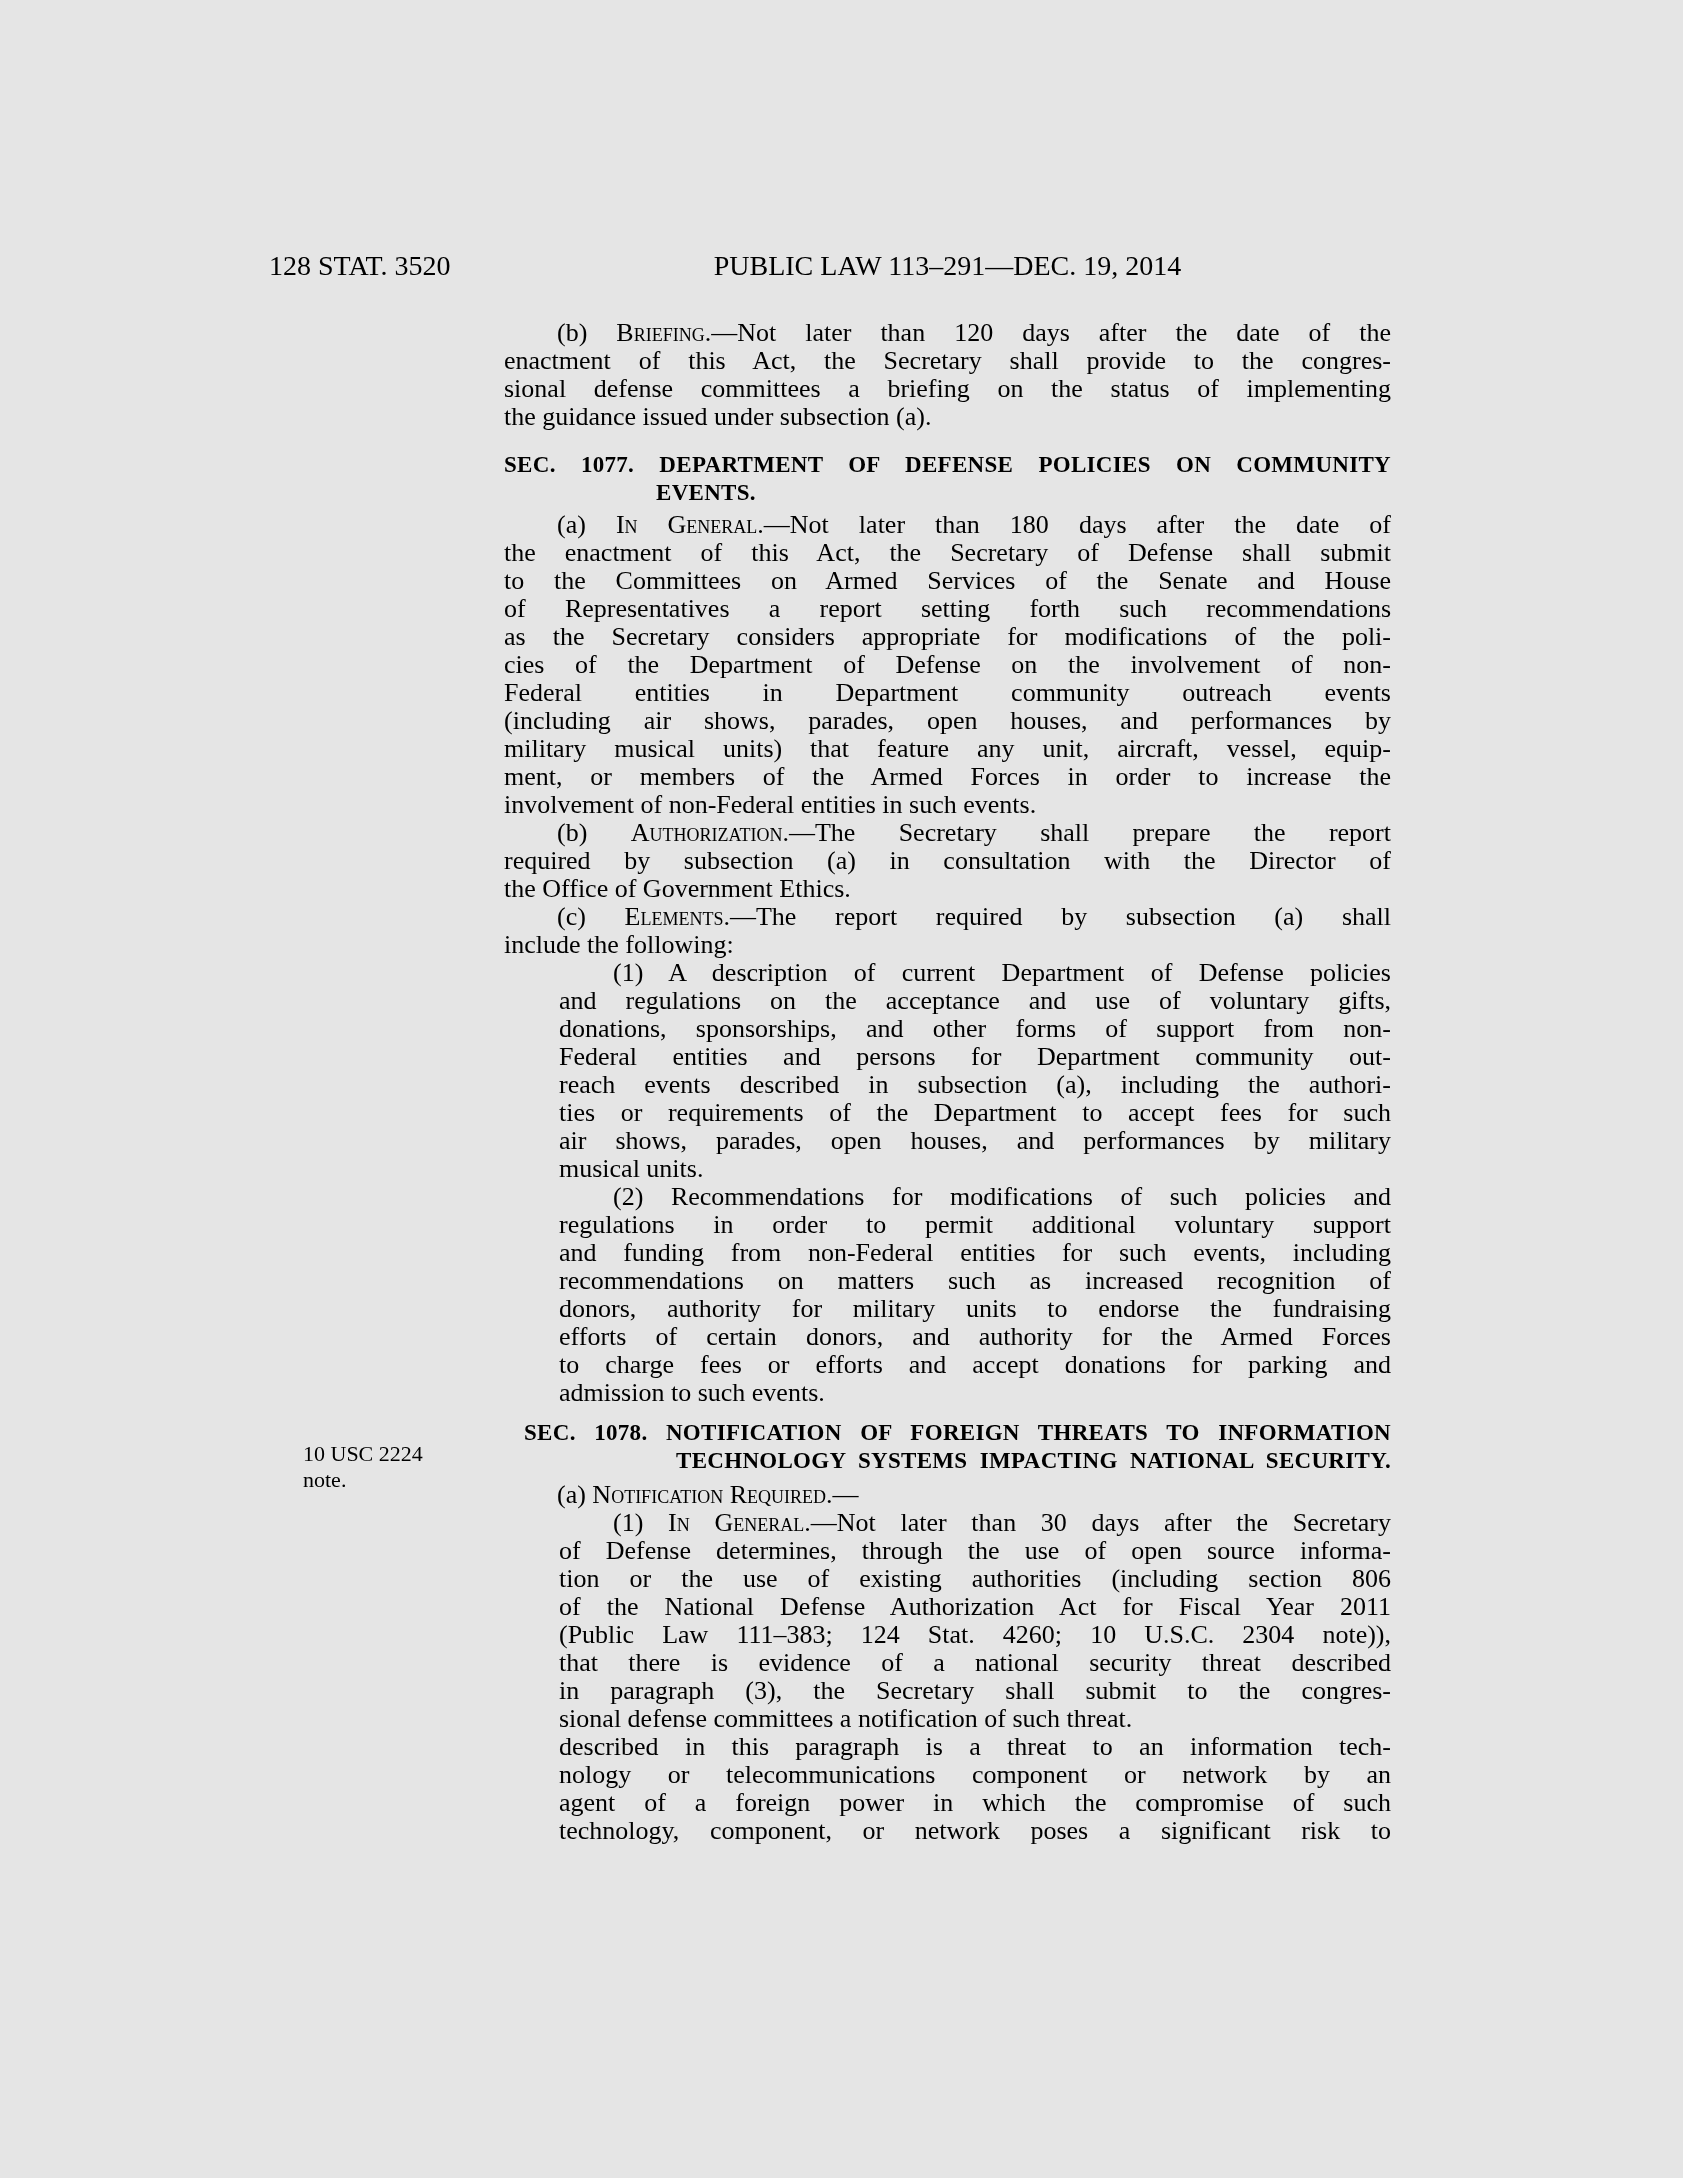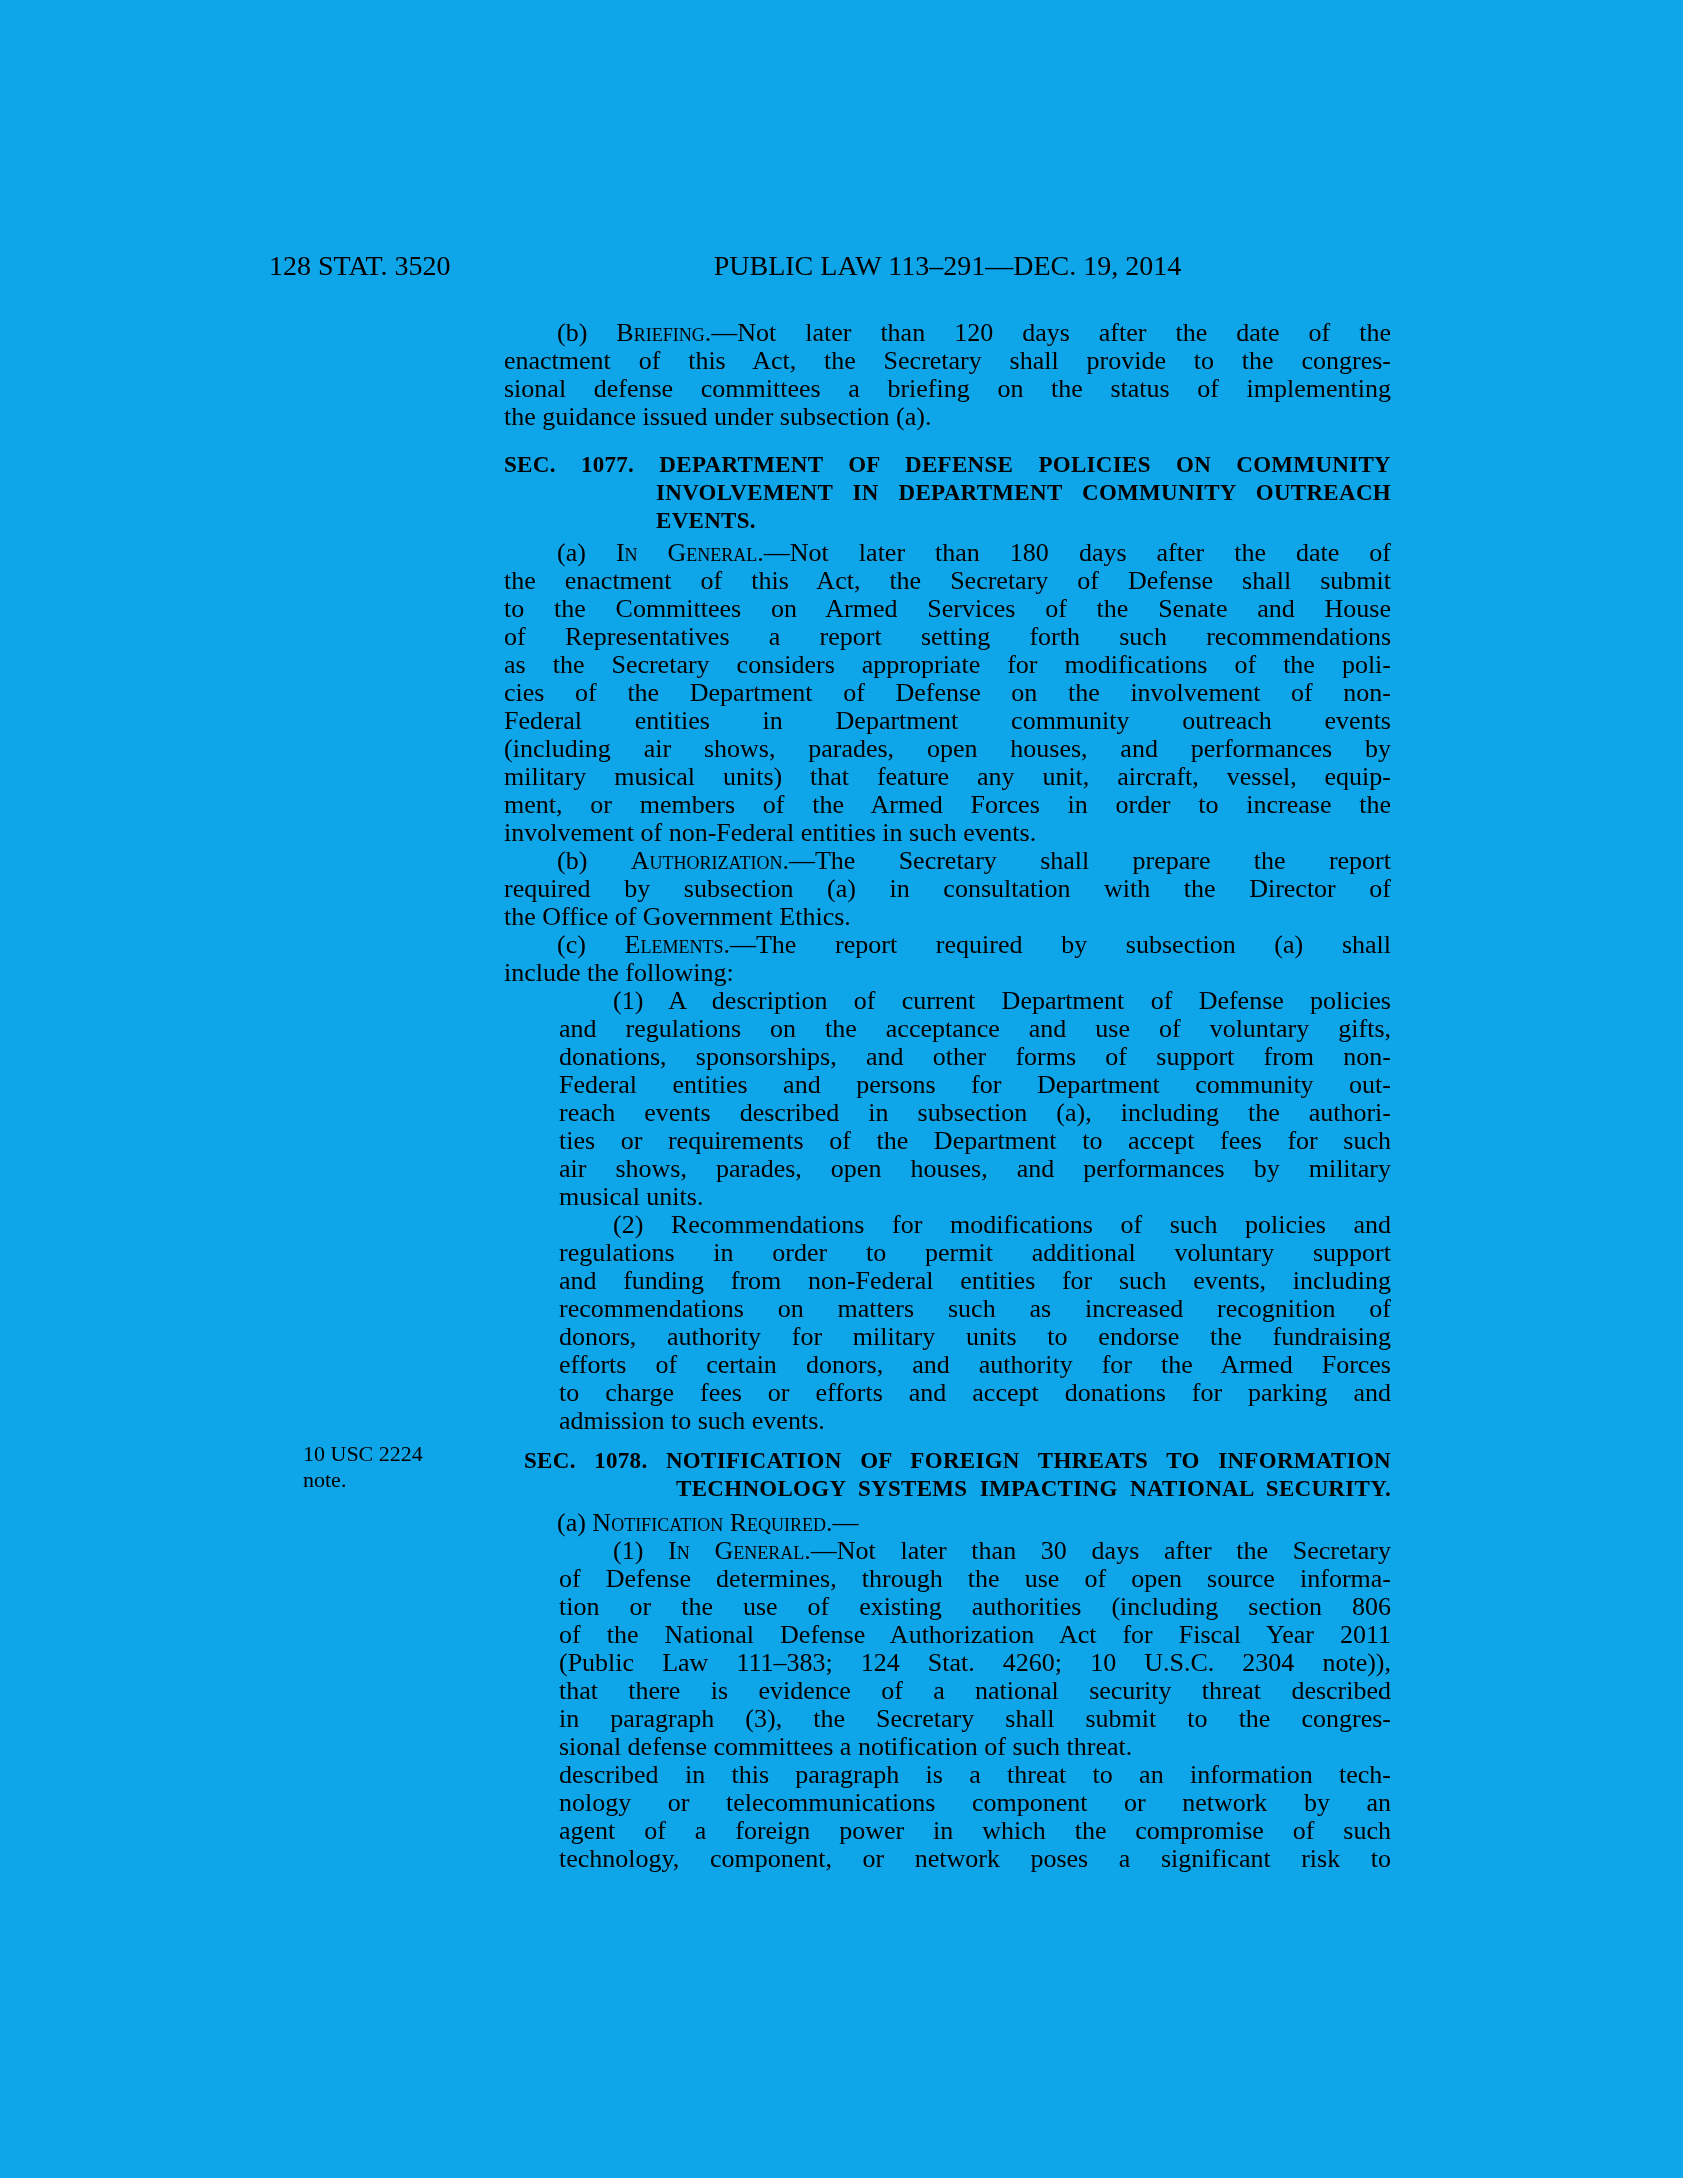--- a/index.html
+++ b/index.html
@@ -1,16 +1,16 @@
 <!DOCTYPE html>
 <html><head>
 <meta charset="utf-8">
 <style>
   html,body{margin:0;padding:0;background:#ffffff;}
-  .page{position:relative;width:1683px;height:2178px;background:#0ea5e9;color:#000000;
+  .page{position:relative;width:1683px;height:2178px;background:#e5e5e5;color:#000000;
         font-family:"Liberation Serif","DejaVu Serif",serif;overflow:hidden;}
   .hdr-stat{position:absolute;left:269px;top:250px;font-size:28px;white-space:nowrap;}
   .hdr-title{position:absolute;left:504px;top:250px;width:887px;text-align:center;font-size:28px;white-space:nowrap;}
   .margin-note{position:absolute;left:303px;top:1441px;width:178px;font-size:22px;line-height:26px;}
   .content{position:absolute;left:504px;top:319px;width:887px;font-size:26px;line-height:28px;}
   .block{margin:0;}
   .block.item{margin-left:55px;}
   .line{min-height:28px;}
   .just{text-align:justify;text-align-last:justify;}
   .left-line{text-align:left;text-align-last:left;}
@@ -38,21 +38,20 @@
 
   <div class="content" data-name="statute-body">
       <div class="block para" data-name="para-briefing">
         <div class="line just first" data-name="text-line"><span data-name="text-segment">(b) </span><span class="sc" data-name="small-caps-run-in-heading">Briefing</span><span data-name="text-segment">.—Not later than 120 days after the date of the</span></div>
         <div class="line just" data-name="text-line"><span data-name="text-segment">enactment of this Act, the Secretary shall provide to the congres-</span></div>
         <div class="line just" data-name="text-line"><span data-name="text-segment">sional defense committees a briefing on the status of implementing</span></div>
         <div class="line left-line" data-name="text-line"><span data-name="text-segment">the guidance issued under subsection (a).</span></div>
       </div>
       <div class="block heading" data-name="heading-sec-1077">
         <div class="line just" data-name="text-line"><span data-name="text-segment">SEC. 1077. DEPARTMENT OF DEFENSE POLICIES ON COMMUNITY</span></div>
-        <div class="line just hang" data-name="text-line"><span data-name="text-segment">INVOLVEMENT IN DEPARTMENT COMMUNITY OUTREACH</span></div>
         <div class="line left-line hang" data-name="text-line"><span data-name="text-segment">EVENTS.</span></div>
       </div>
       <div class="block para" data-name="para-1077a-in-general">
         <div class="line just first" data-name="text-line"><span data-name="text-segment">(a) </span><span class="sc" data-name="small-caps-run-in-heading">In General</span><span data-name="text-segment">.—Not later than 180 days after the date of</span></div>
         <div class="line just" data-name="text-line"><span data-name="text-segment">the enactment of this Act, the Secretary of Defense shall submit</span></div>
         <div class="line just" data-name="text-line"><span data-name="text-segment">to the Committees on Armed Services of the Senate and House</span></div>
         <div class="line just" data-name="text-line"><span data-name="text-segment">of Representatives a report setting forth such recommendations</span></div>
         <div class="line just" data-name="text-line"><span data-name="text-segment">as the Secretary considers appropriate for modifications of the poli-</span></div>
         <div class="line just" data-name="text-line"><span data-name="text-segment">cies of the Department of Defense on the involvement of non-</span></div>
         <div class="line just" data-name="text-line"><span data-name="text-segment">Federal entities in Department community outreach events</span></div>

